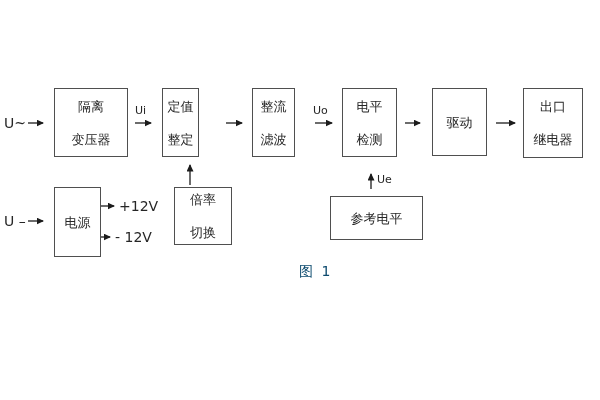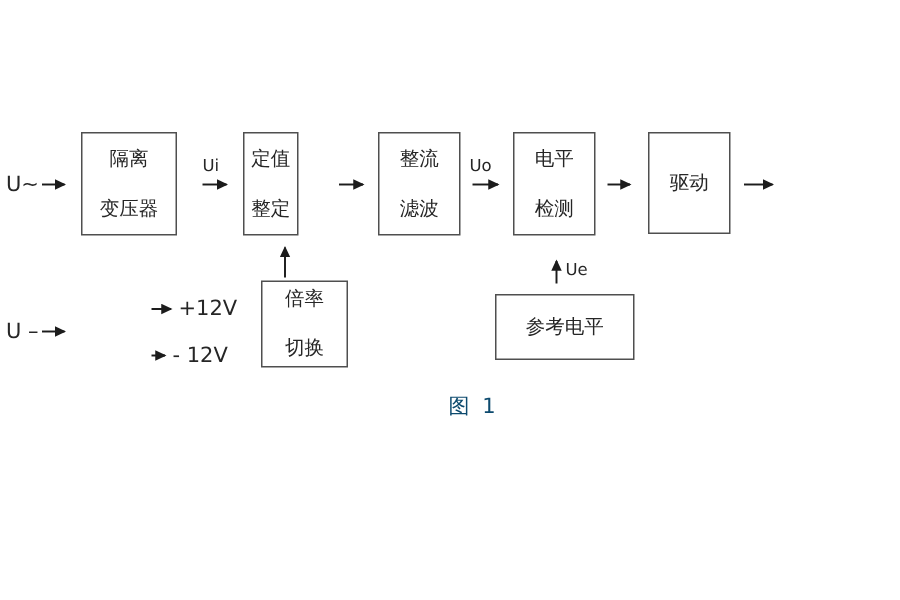--- a/index.html
+++ b/index.html
@@ -76,45 +76,52 @@
     <line class="conn" x1="315" y1="123" x2="332" y2="123" marker-end="url(#ah)"></line>
     <line class="conn" x1="405" y1="123" x2="420" y2="123" marker-end="url(#ah)"></line>
     <line class="conn" x1="496" y1="123" x2="515" y2="123" marker-end="url(#ah)"></line>
     <line class="conn" x1="190" y1="185" x2="190" y2="165" marker-end="url(#ah)"></line>
     <line class="conn" x1="371" y1="189" x2="371" y2="174" marker-end="url(#ah)"></line>
     <line class="conn" x1="101" y1="206" x2="114" y2="206" marker-end="url(#ah)"></line>
     <line class="conn" x1="101" y1="237" x2="110" y2="237" marker-end="url(#ah)"></line>
     <line class="conn" x1="28" y1="221" x2="43" y2="221" marker-end="url(#ah)"></line>
   </svg>
 
-  <div class="box" style="left:54px;top:88px;width:64px;height:69px">
+  <div class="box" style="left:54px;top:88px;width:74px;height:69px">
     <span>隔离</span>
     <span>变压器</span>
   </div>
 
   <div class="box" style="left:162px;top:88px;width:37px;height:69px">
     <span>定值</span>
     <span>整定</span>
   </div>
 
-  <div class="box" style="left:252px;top:88px;width:55px;height:69px">
+  <div class="box" style="left:252px;top:88px;width:43px;height:69px">
     <span>整流</span>
     <span>滤波</span>
   </div>
 
   <div class="box" style="left:432px;top:88px;width:55px;height:68px">
     <span>驱动</span>
   </div>
 
   <div class="box" style="left:342px;top:88px;width:55px;height:69px">
     <span>电平</span>
     <span>检测</span>
   </div>
 
+  <div class="box" style="left:523px;top:88px;width:60px;height:70px">
+    <span>出口</span>
+    <span>继电器</span>
+  </div>
 
+  <div class="box" style="left:54px;top:187px;width:47px;height:70px">
+    <span>电源</span>
+  </div>
 
   <div class="box" style="left:174px;top:187px;width:58px;height:58px">
     <span>倍率</span>
     <span>切换</span>
   </div>
 
   <div class="box" style="left:330px;top:196px;width:93px;height:44px">
     <span>参考电平</span>
   </div>
 

